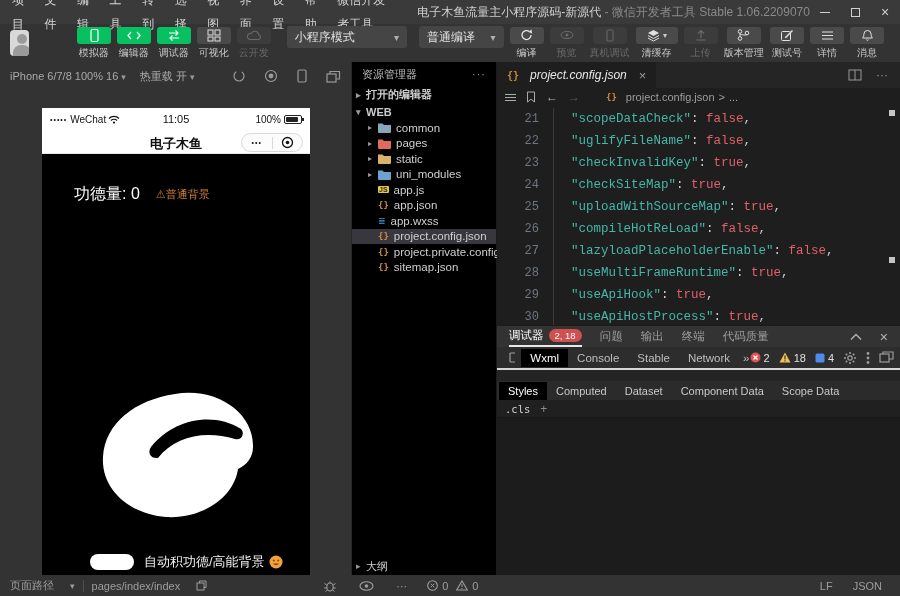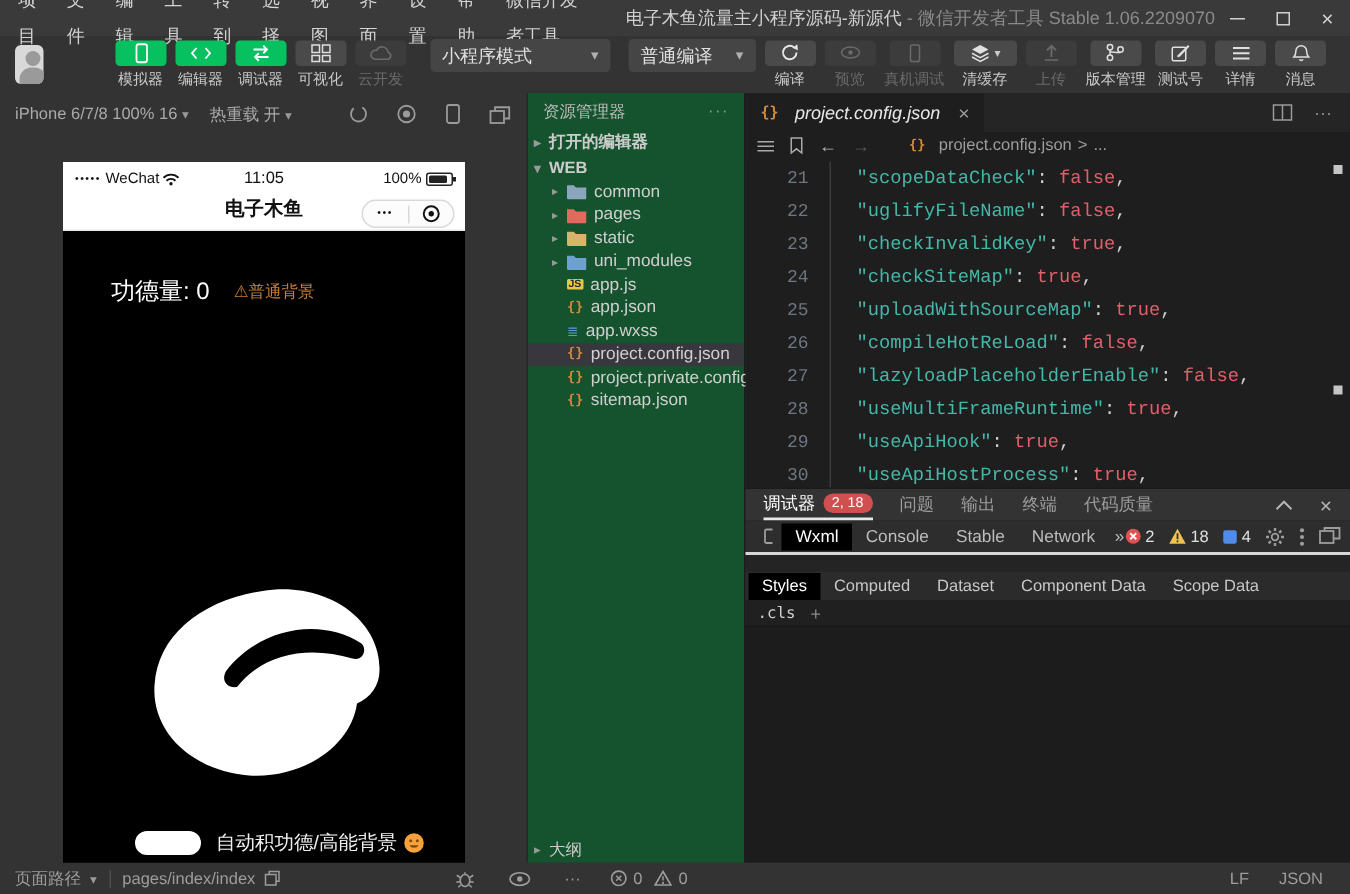--- a/index.html
+++ b/index.html
@@ -44,37 +44,37 @@
   .sim-header .hdr-item { margin-right:14px; white-space:nowrap; }
   .sim-header .hdr-icons { margin-left:auto; display:flex; align-items:center; gap:18px; }
   .phone { position:absolute; left:42px; top:46px; width:268px; height:467px; background:#000; }
   .phone-status { height:22px; background:#ffffff; display:flex; align-items:center; padding:0 8px; font-size:10px; color:#111; }
   .phone-status .dots { font-size:7px; letter-spacing:1px; margin-right:3px; }
   .phone-status .time { position:absolute; left:0; right:0; text-align:center; font-size:11px; }
   .phone-status .right { margin-left:auto; display:flex; align-items:center; gap:3px; z-index:1; }
   .battery { width:18px; height:9px; border:1px solid #222; border-radius:2px; position:relative; }
   .battery::before { content:""; position:absolute; left:1px; top:1px; bottom:1px; width:12px; background:#222; border-radius:1px; }
   .battery::after { content:""; position:absolute; right:-3px; top:2px; width:2px; height:3px; background:#222; }
-  .phone-nav { height:24px; background:#ffffff; border-bottom:1px solid #e8e8e8; position:relative; display:flex; align-items:flex-start; justify-content:center; }
+  .phone-nav { height:24px; background:#ffffff; border-bottom:1px solid #e8e8e8; position:relative; display:flex; align-items:flex-end; justify-content:center; }
   .phone-nav .title { font-size:13px; color:#111; font-weight:bold; }
   .capsule { position:absolute; right:7px; top:3px; width:62px; height:19px; border:1px solid #d9d9d9; border-radius:10px; background:#fcfcfc; display:flex; align-items:center; }
   .capsule .menu-dots { flex:1; text-align:center; font-size:7px; letter-spacing:1px; color:#111; }
   .capsule .cap-div { width:1px; height:12px; background:#d9d9d9; }
   .capsule .cap-home { flex:1; display:flex; align-items:center; justify-content:center; }
   .phone-content { position:relative; height:421px; background:#000; overflow:hidden; }
   .merit-row { display:flex; align-items:center; padding:30px 0 0 32px; }
   .merit { color:#ffffff; font-size:16px; }
   .bg-badge { margin-left:16px; color:#c97e36; font-size:11px; }
   .fish { position:absolute; left:49px; top:232px; }
   .bottom-row { position:absolute; left:48px; bottom:4px; display:flex; align-items:center; }
   .toggle-pill { width:44px; height:16px; border-radius:8px; background:#ffffff; }
   .bottom-text { margin-left:10px; color:#f0f0f0; font-size:13px; }
   .emoji { margin-left:4px; }
   
-  .explorer { width:145px; background:#14532d; display:flex; flex-direction:column; border-right:1px solid #1b1b1b; }
+  .explorer { width:145px; background:#000000; display:flex; flex-direction:column; border-right:1px solid #1b1b1b; }
   .exp-header { height:24px; display:flex; align-items:center; padding:0 10px; font-size:11px; color:#bbbbbb; }
   .exp-header .dots { margin-left:auto; color:#9a9a9a; letter-spacing:1px; }
   .exp-section { height:17px; display:flex; align-items:center; padding:0 4px; font-size:11px; color:#cccccc; font-weight:bold; }
   .exp-section .tw { width:10px; font-size:9px; color:#9a9a9a; }
   .tree-item { height:15.5px; display:flex; align-items:center; padding-left:16px; font-size:11.5px; color:#cfcfcf; white-space:nowrap; }
   .tree-item .tw { width:10px; font-size:8px; color:#9a9a9a; }
   .tree-item.nofold { padding-left:26px; }
   .tree-item.selected { background:#37373d; }
   .tree-item .ficon { margin-right:5px; display:flex; align-items:center; }
   .braces { font-family:"DejaVu Sans Mono", monospace; font-size:9px; font-weight:bold; color:#cf8b3e; margin-right:5px; }
@@ -122,21 +122,21 @@
   .st-tab { padding:3px 9px; }
   .st-tab.active { background:#000000; color:#ffffff; }
   .filter-row { height:18px; background:#202020; display:flex; align-items:center; padding:0 8px; border-bottom:1px solid #171717; }
   .filter-row input { flex:1; background:transparent; border:none; outline:none; color:#cccccc; font-size:11px; font-family:"Liberation Sans",sans-serif; }
   .filter-row input::placeholder { color:#8a8a8a; }
   .cls-lbl { color:#d0d0d0; font-size:10.5px; font-family:"DejaVu Sans Mono", monospace; margin-right:10px; }
   .plus-lbl { color:#8a8a8a; font-size:12px; }
   .dbg-empty { flex:1; background:#1c1c1c; }
   
   .statusbar { height:21px; background:#333333; display:flex; align-items:center; padding:0 10px; font-size:11px; color:#9d9d9d; }
-  .sb-group { display:flex; align-items:center; gap:6px; }
+  .sb-group { display:flex; align-items:center; gap:16px; }
   .sb-div { width:1px; height:12px; background:#4d4d4d; margin:0 8px; }
   .sb-icons { display:flex; align-items:center; gap:22px; margin-left:116px; }
   .sb-counts { display:flex; align-items:center; gap:4px; margin-left:20px; }
   .sb-right { margin-left:auto; display:flex; gap:20px; padding-right:8px; }
   .caret-sm { font-size:9px; color:#9a9a9a; }
 </style>
 </head>
 <body>
 
 <div id="app">

